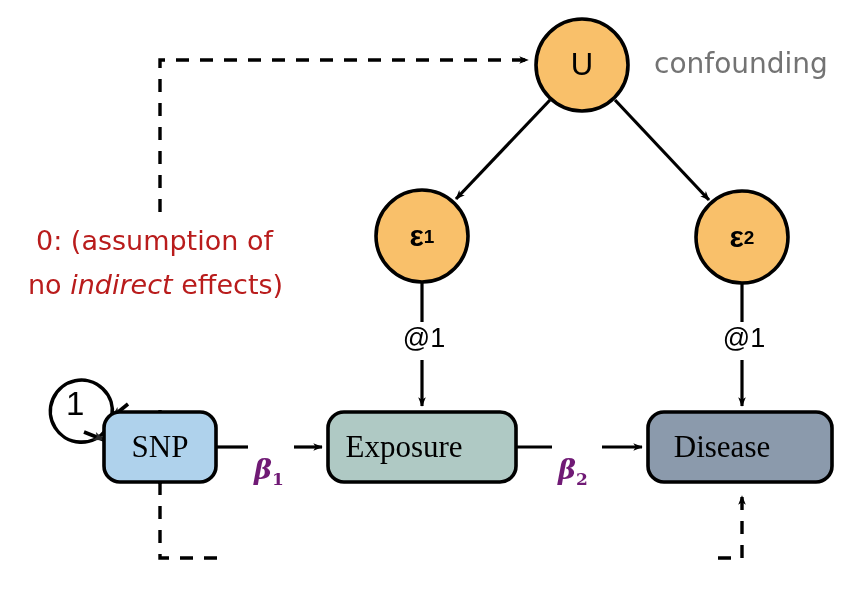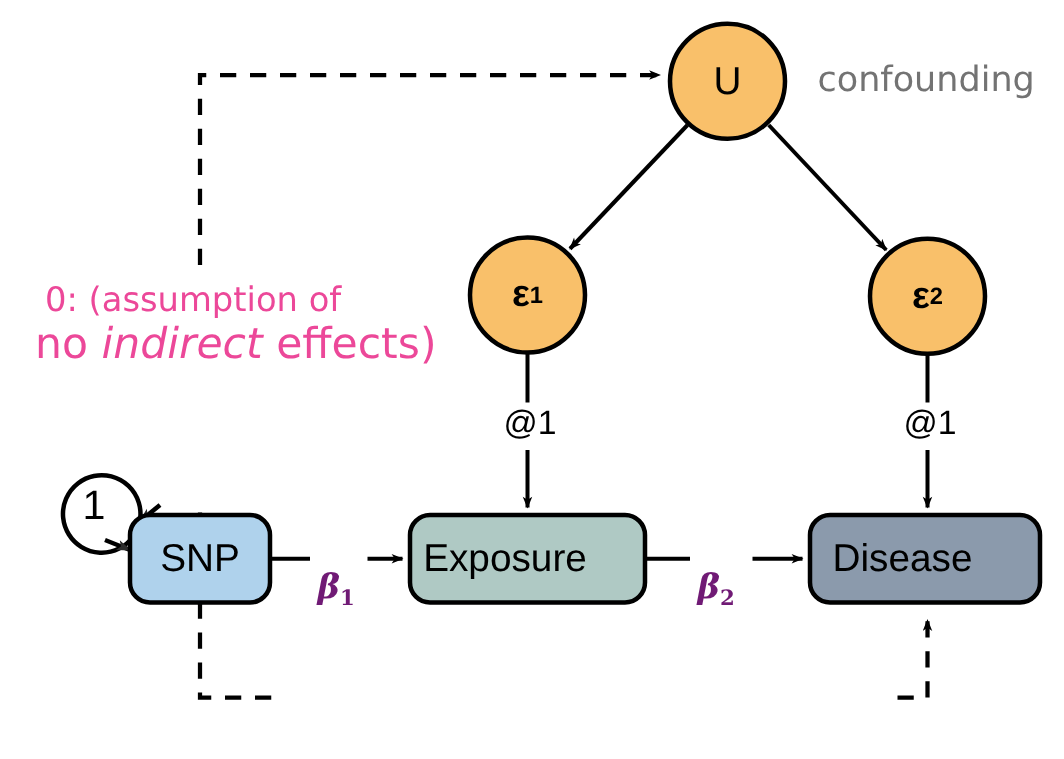--- a/index.html
+++ b/index.html
@@ -13,35 +13,35 @@
   #svg-layer{position:absolute;left:0;top:0;width:851px;height:607px;}
 
   .node-label{
     position:absolute;
     display:flex;align-items:center;justify-content:center;
     font-family:"Liberation Sans", sans-serif;
     color:#000;
     white-space:nowrap;
     pointer-events:none;
   }
-  .box-label{font-size:31px;}
+  .box-label{font-size:31px;font-family:Liberation Serif, serif;}
   .circle-label{font-size:30px;font-weight:700;}
   .circle-label .sub{font-size:19px;font-weight:700;vertical-align:sub;line-height:1;}
   .u-label{font-size:31px;font-weight:400;}
 
   .free-text{
     position:absolute;
     font-family:"DejaVu Sans", sans-serif;
     color:#737373;
     white-space:nowrap;
   }
   .serif-text{
     position:absolute;
     font-family:"DejaVu Sans", sans-serif;
-    color:#ec4899;
+    color:#b91c1c;
     white-space:nowrap;
   }
   .beta{
     position:absolute;
     font-family:"DejaVu Serif", serif;
     font-style:italic;
     font-weight:700;
     font-size:27px;
     color:#701a75;
     white-space:nowrap;
@@ -161,16 +161,16 @@
   </div>
 
   <div class="at-label" style="left:400px;top:323px;width:48px;text-align:center;">@1</div>
   <div class="at-label" style="left:720px;top:323px;width:48px;text-align:center;">@1</div>
 
   <div class="loop-num" style="left:66px;top:385px;">1</div>
 
   <div class="free-text" style="left:654px;top:47px;font-size:28px;">confounding</div>
 
   <div class="serif-text" style="left:36px;top:225px;font-size:27px;">0: (assumption of</div>
-  <div class="serif-text" style="left:28px;top:255px;font-size:34px;"><span>no </span><span class="ital">indirect</span><span> effects)</span></div>
+  <div class="serif-text" style="left:28px;top:269px;font-size:27px;"><span>no </span><span class="ital">indirect</span><span> effects)</span></div>
 
 
 </div>
 
 </body></html>

